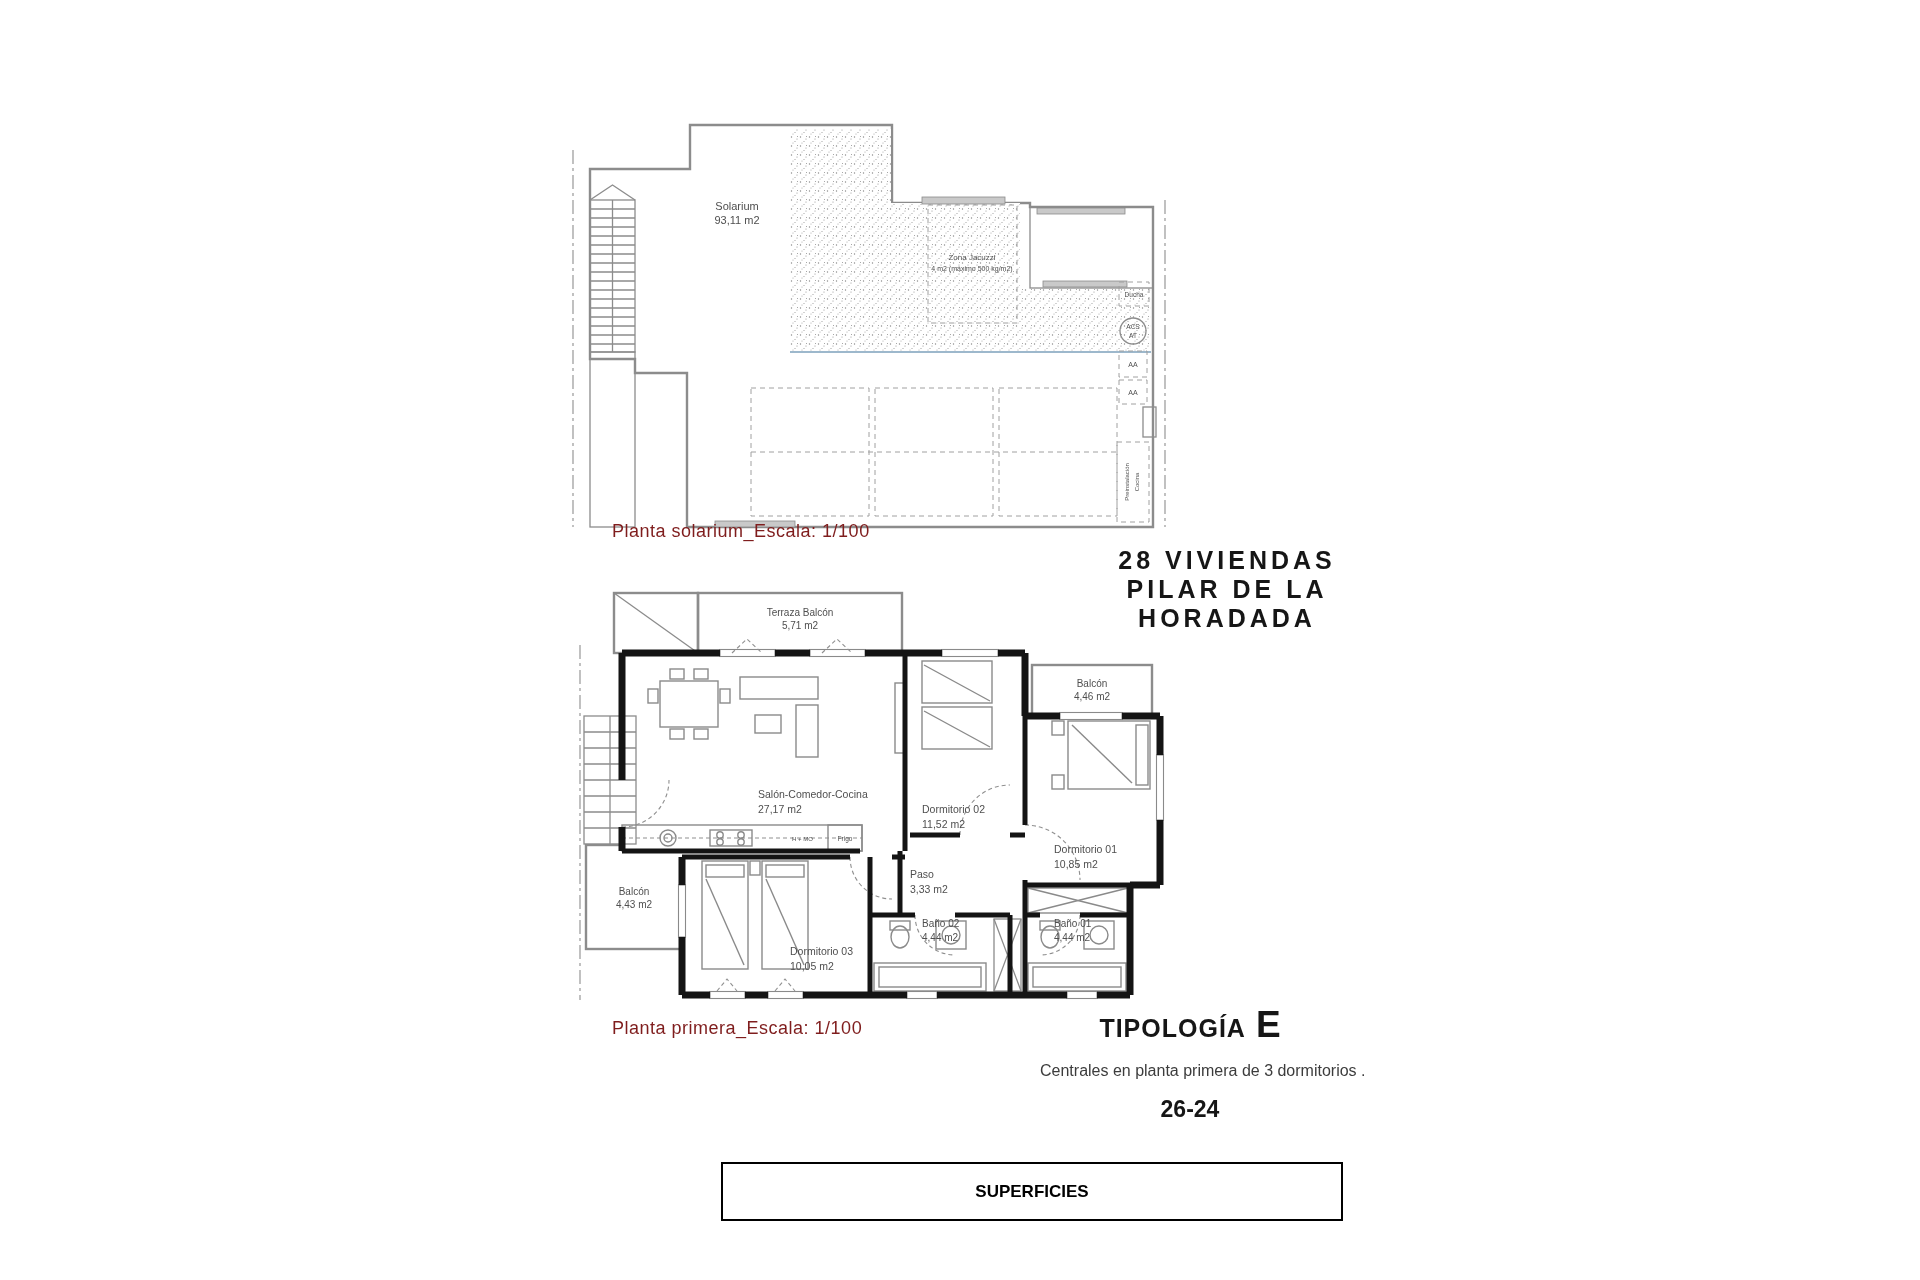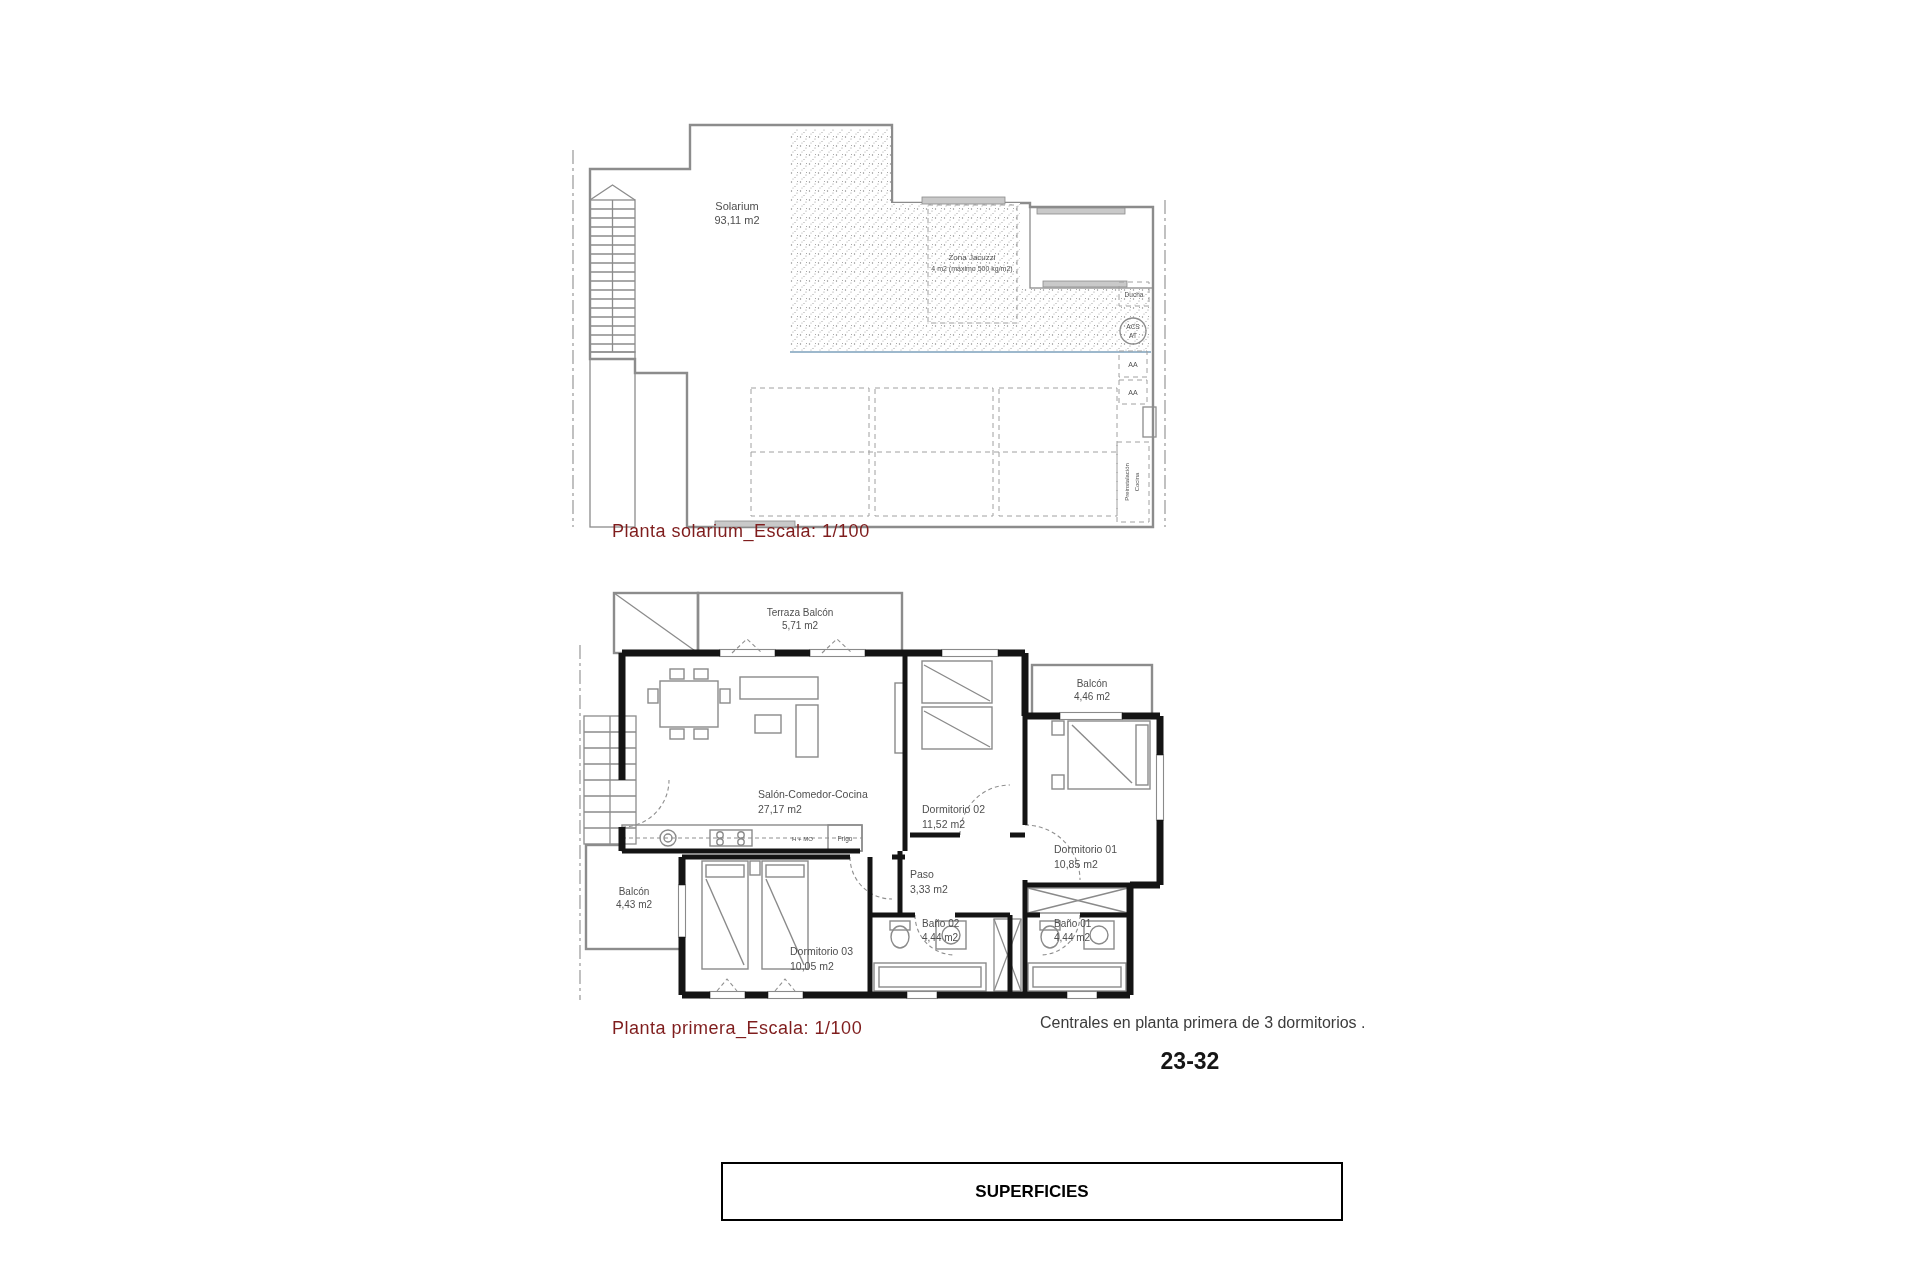--- a/index.html
+++ b/index.html
@@ -117,20 +117,25 @@
       <text font-size="6" text-anchor="middle" transform="rotate(-90 564 392)" x="564" y="392">Preinstalación</text>
       <text font-size="6" text-anchor="middle" transform="rotate(-90 574 392)" x="574" y="392">Cocina</text>
     </g>
 
     <text x="172" y="120" font-size="11" text-anchor="middle">Solarium</text>
     <text x="172" y="134" font-size="11" text-anchor="middle">93,11 m2</text>
   </svg>
 
   <div class="abs caption" style="left:612px;top:521px;">Planta solarium_Escala: 1/100</div>
 
+  <div class="abs bigHead" style="left:1112px;top:546px;">
+    <div>28 VIVIENDAS</div>
+    <div>PILAR DE LA</div>
+    <div>HORADADA</div>
+  </div>
 
   <svg class="abs" style="left:570px;top:585px;" width="600" height="420" viewBox="0 0 600 420">
     <defs>
       <pattern id="tileF" width="13" height="13" patternUnits="userSpaceOnUse">
         <rect width="13" height="13" fill="#fff"></rect>
         <rect x="1" y="1" width="10" height="10" fill="none" stroke="#ababab" stroke-width="1.1"></rect>
       </pattern>
     </defs>
 
     <path class="ddot" d="M10,60 V415"></path>
@@ -288,22 +293,25 @@
     <text x="484" y="356" font-size="10">4,44 m2</text>
     <text x="220" y="370" font-size="10.5">Dormitorio 03</text>
     <text x="220" y="385" font-size="10.5">10,05 m2</text>
     <text x="64" y="310" font-size="10" text-anchor="middle">Balcón</text>
     <text x="64" y="323" font-size="10" text-anchor="middle">4,43 m2</text>
   </svg>
 
   <div class="abs caption" style="left:612px;top:1018px;">Planta primera_Escala: 1/100</div>
 
   <div class="abs titleBlock" style="left:1040px;top:998px;">
+    <div style="margin-top:6px;">
+      <span class="tb-tip">TIPOLOGÍA</span><span class="tb-letter">E</span>
+    </div>
     <div class="tb-sub">Centrales en planta primera de 3 dormitorios .</div>
-    <div class="tb-units">23-32</div>
+    <div class="tb-units">26-24</div>
   </div>
 
   <table class="sup abs" style="left:588px;top:1162px;">
     <colgroup>
       <col style="width:134px">
         <col style="width:124px">
         <col style="width:124px">
       <col style="width:124px">
         <col style="width:124px">
         <col style="width:124px">

